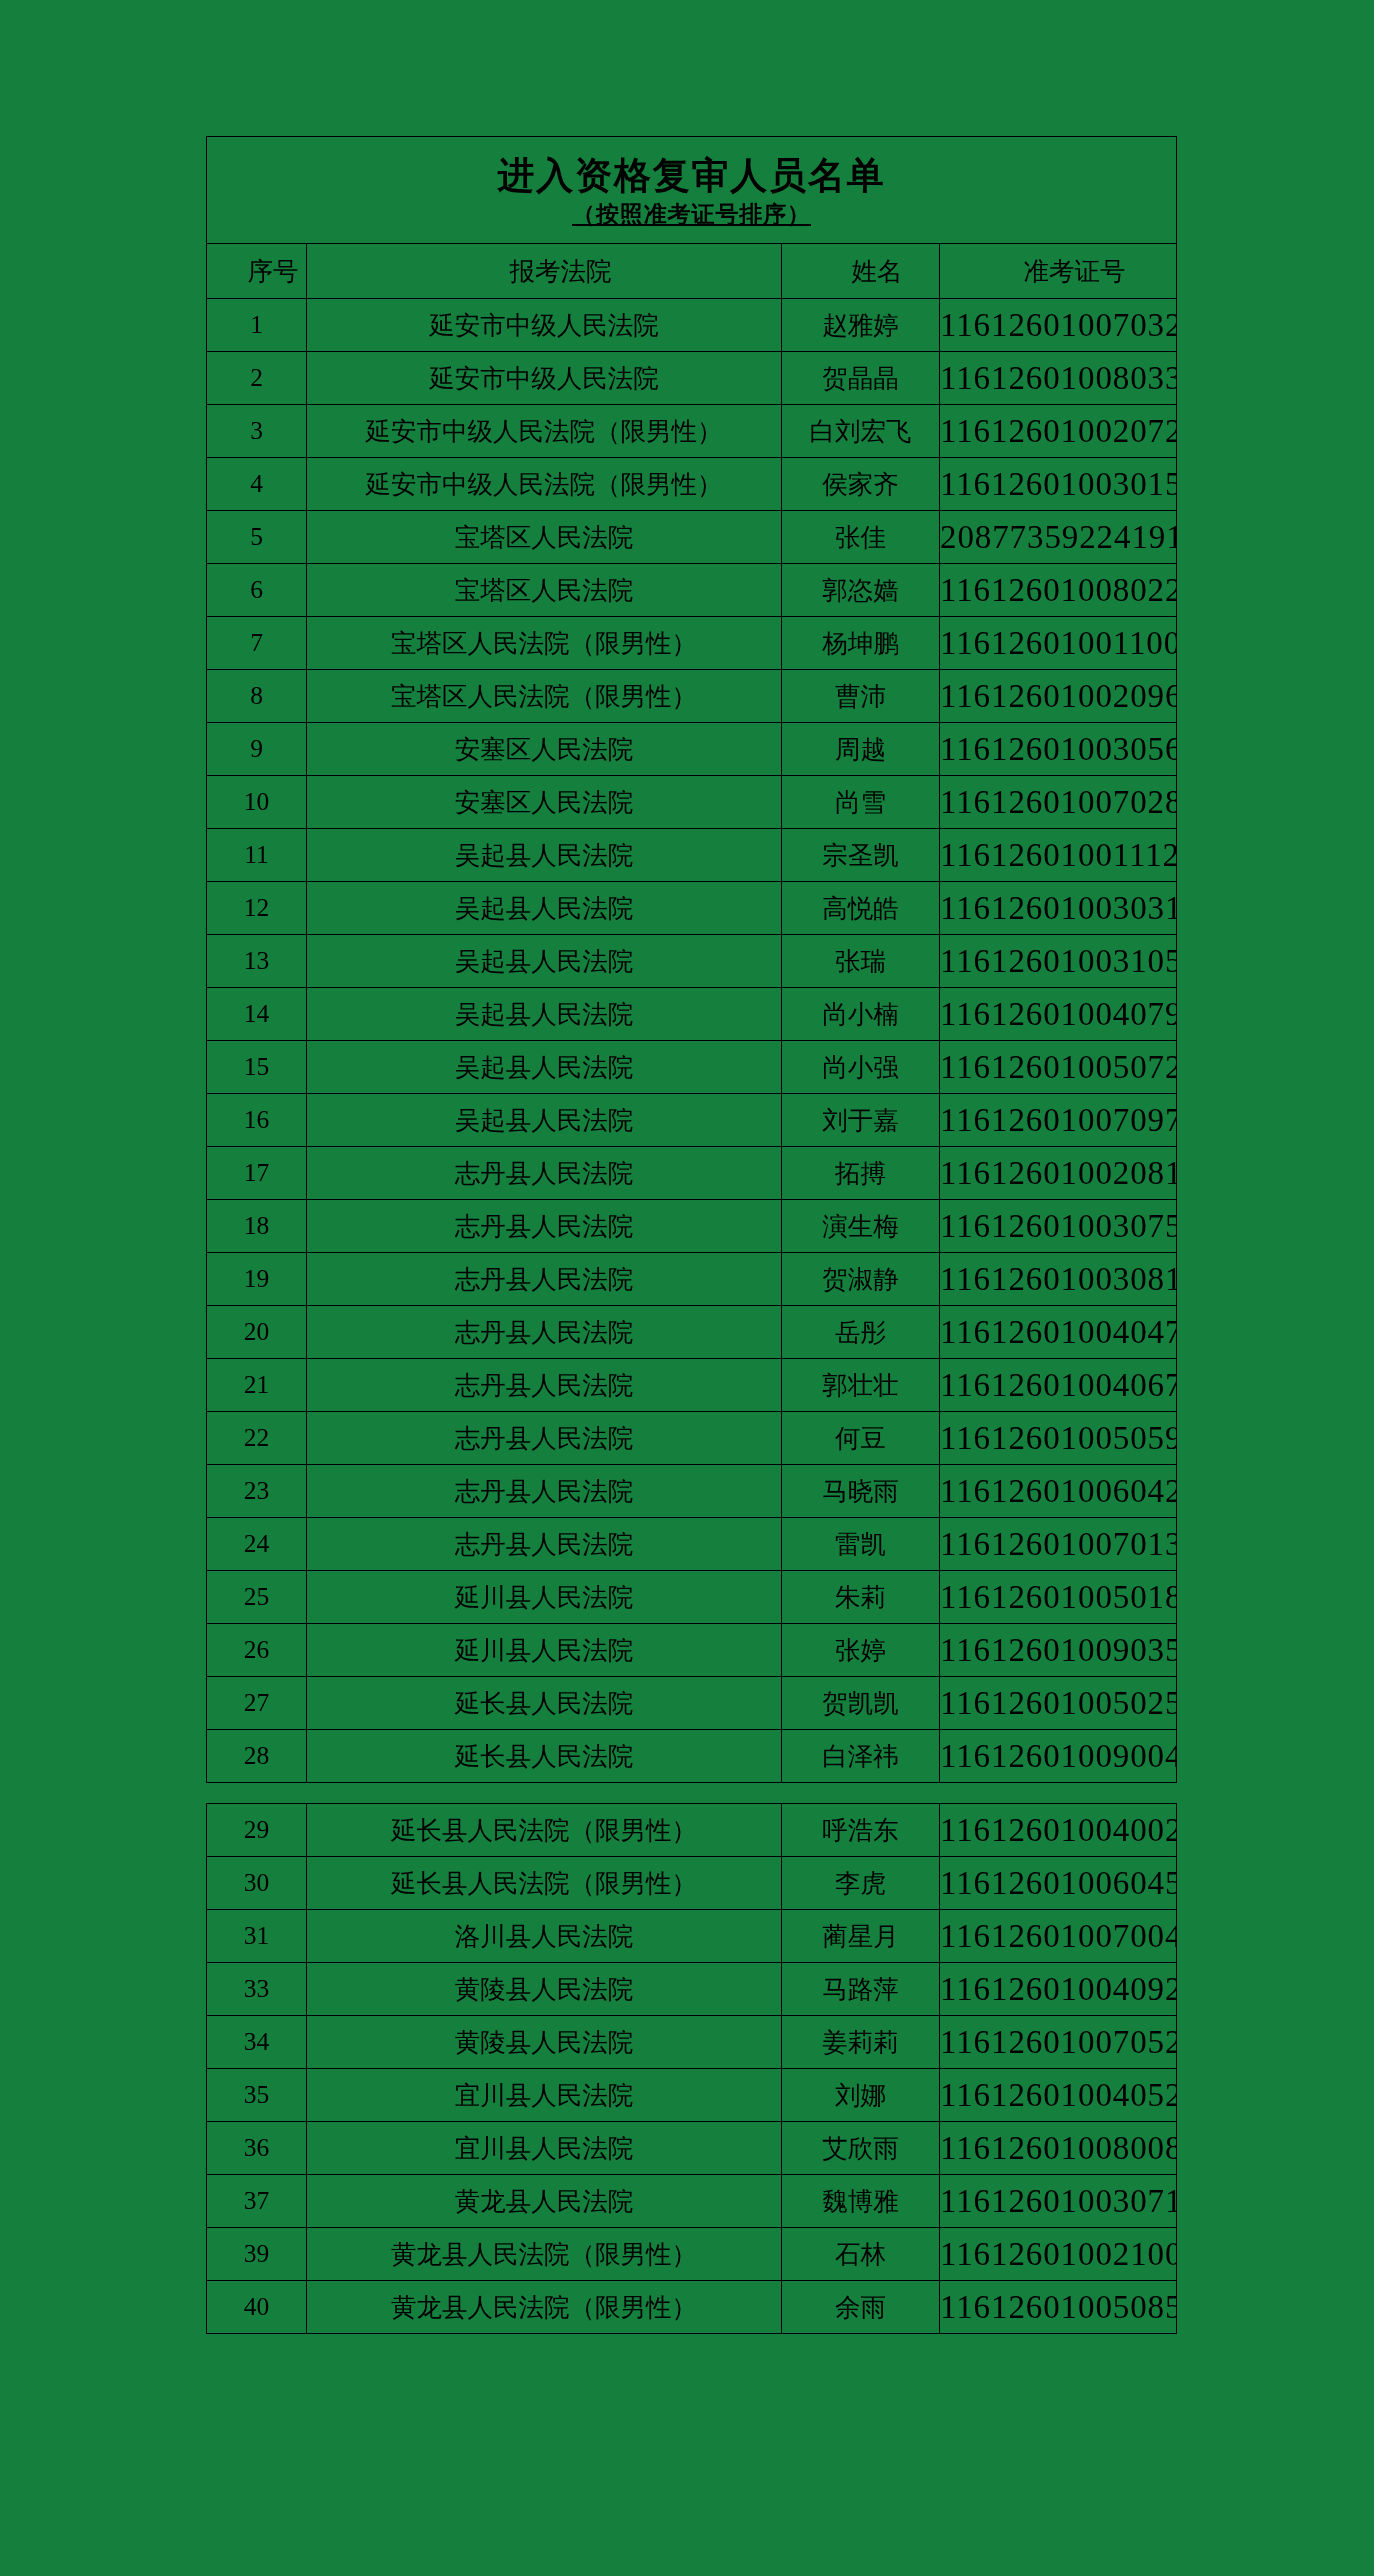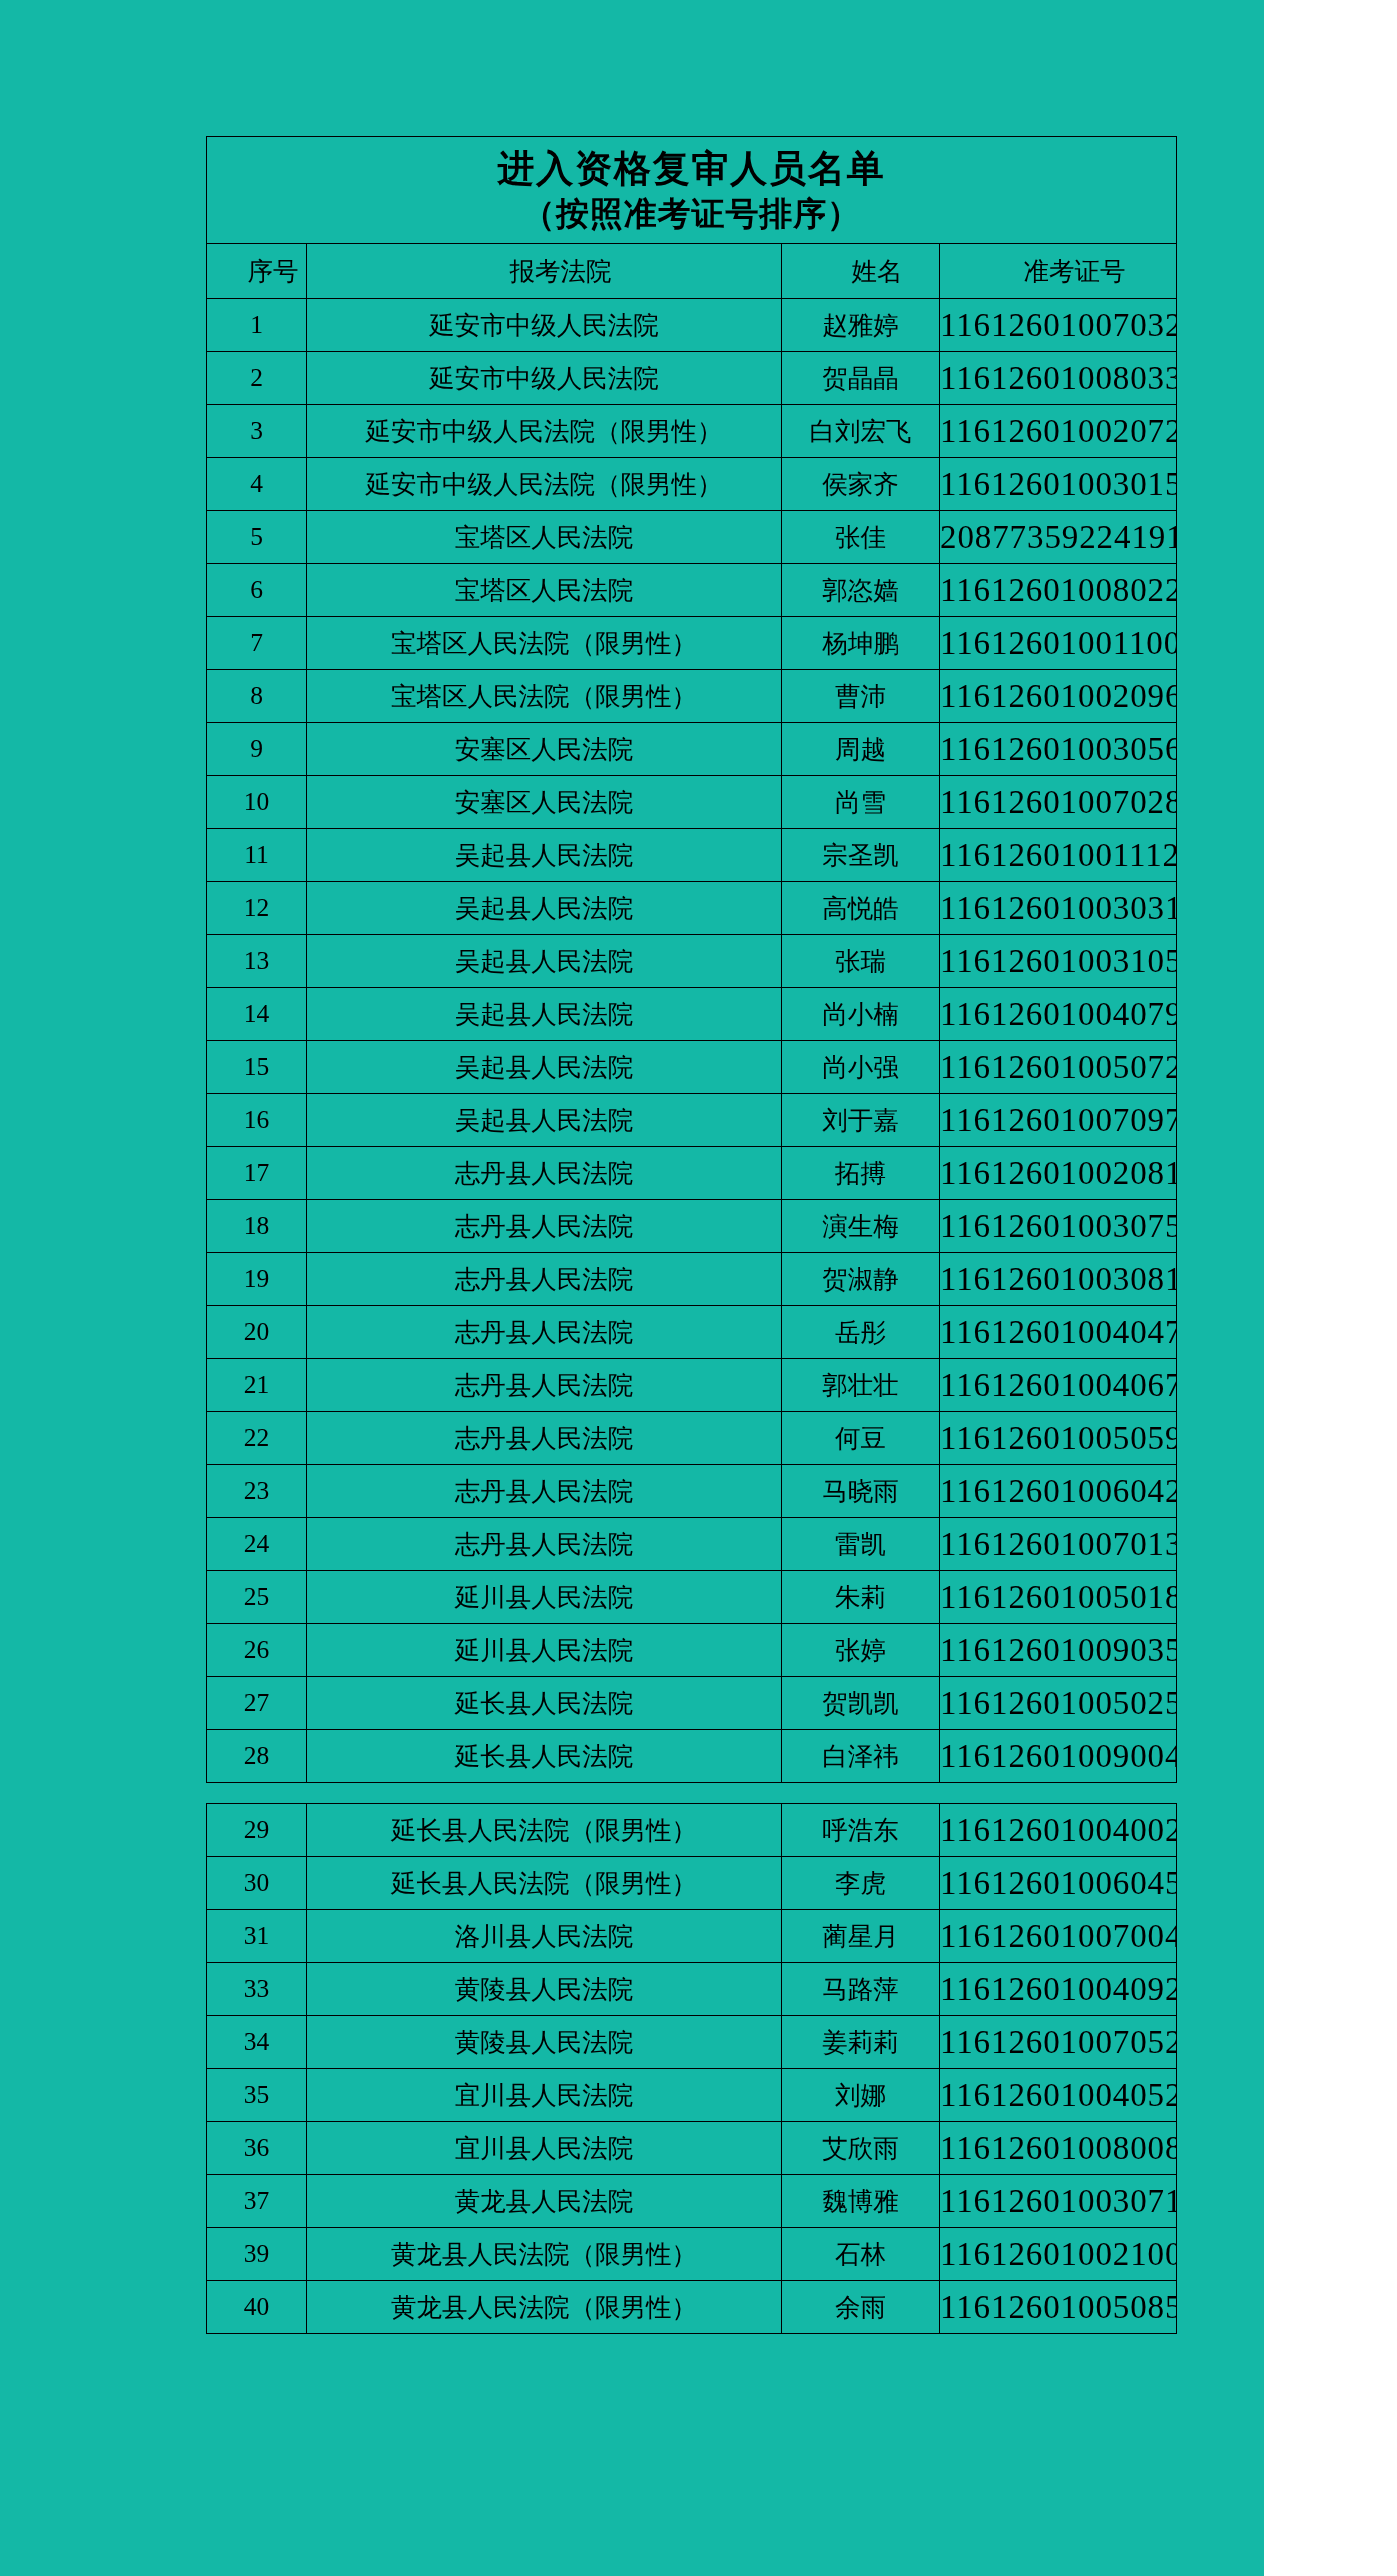--- a/index.html
+++ b/index.html
@@ -8,23 +8,23 @@
     background: #ffffff;
   }
   body {
     width: 1397px;
     height: 2576px;
     font-family: "Liberation Serif", "DejaVu Serif", serif;
     color: #000000;
   }
   .page {
     position: relative;
-    width: 1264px;
+    width: 1374px;
     height: 2576px;
-    background: #14b8a6;
+    background: #15803d;
     overflow: hidden;
   }
   table.roster {
     position: absolute;
     left: 206px;
     width: 970px;
     border-collapse: collapse;
     table-layout: fixed;
     border: 1.8px solid #000000;
   }
@@ -46,24 +46,25 @@
     height: 106px;
     border-bottom: 0.9px solid #000000;
   }
   .title-line1 {
     font-size: 37px;
     font-weight: bold;
     line-height: 1.35;
     letter-spacing: 1.8px;
   }
   .title-line2 {
-    font-size: 33px;
+    font-size: 23px;
     font-weight: bold;
     line-height: 1.25;
     letter-spacing: 0.9px;
+    text-decoration: underline;
   }
   tr.header-row th {
     height: 54px;
     font-size: 25.5px;
     font-weight: normal;
     padding-left: 33px;
   }
   tbody tr td {
     height: 52px;
     font-size: 25.5px;

